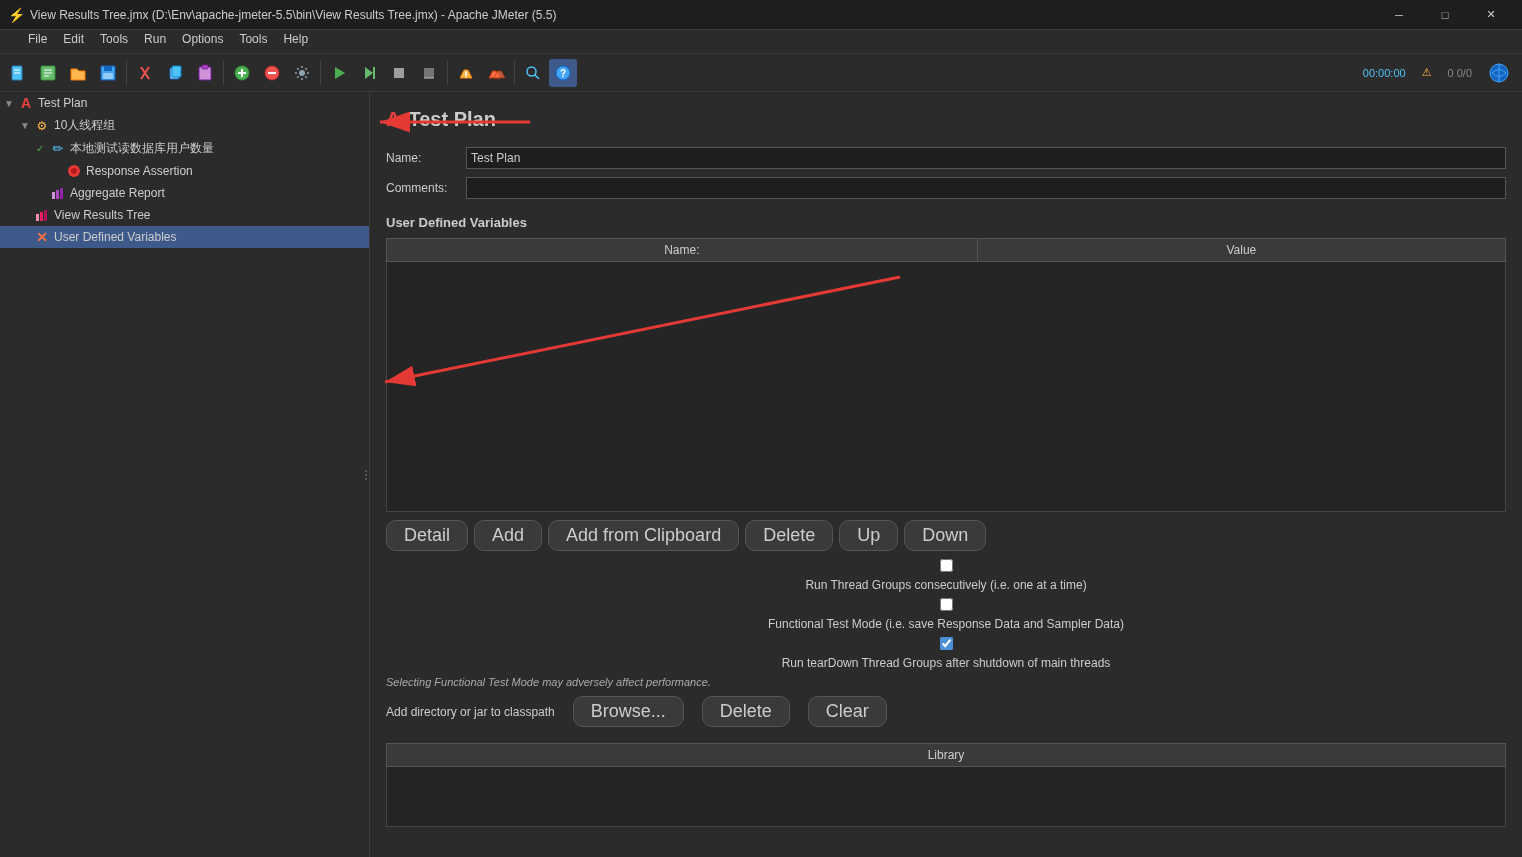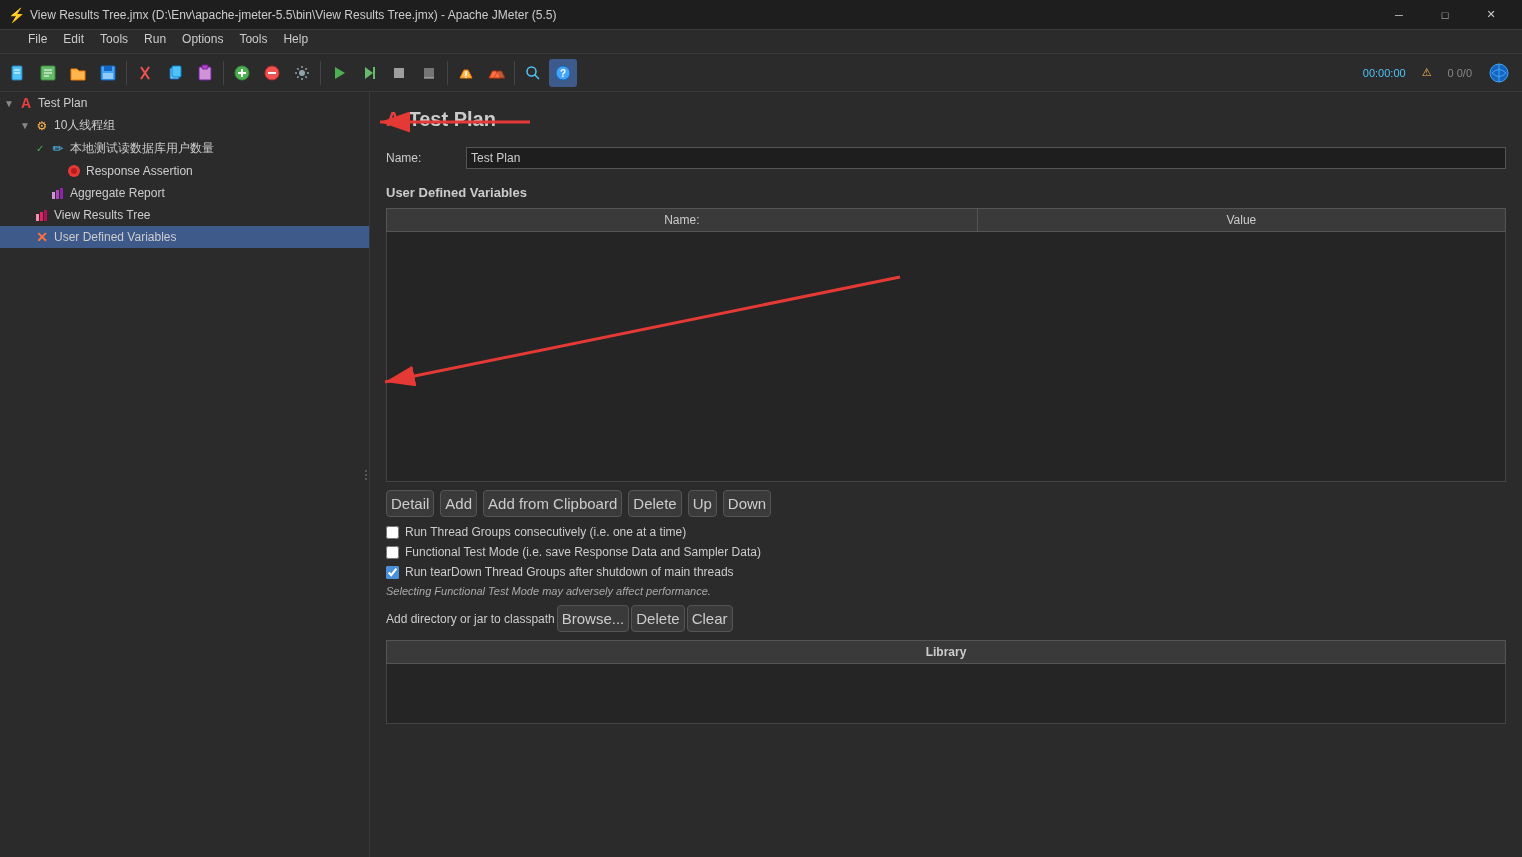--- a/index.html
+++ b/index.html
@@ -229,71 +229,72 @@
     .var-empty-row { height: 200px; background: #252525; }
 
     
     .btn-row {
       display: flex;
       gap: 6px;
       margin: 8px 0;
       align-items: center;
     }
     .btn {
-      padding: 4px 4px;
+      padding: 4px 17px;
       background: #3a3a3a;
       border: 1px solid #555;
       color: #cccccc;
       cursor: pointer;
-      font-size: 15px;
-      border-radius: 4px;
+      font-size: 18px;
+      border-radius: 10px;
     }
 
     
     .checkbox-row {
       display: flex;
       align-items: center;
       margin-bottom: 6px;
       gap: 6px;
+      flex-direction: column;
     }
     .checkbox-row input[type="checkbox"] {
       accent-color: #4a90d9;
       width: 13px;
       height: 13px;
     }
     .checkbox-label { font-size: 12px; color: #cccccc; }
 
     .info-text {
       font-size: 11px;
       color: #aaaaaa;
       margin: 4px 0 8px 0;
       font-style: italic;
     }
 
     
     .classpath-row {
       display: flex;
       align-items: center;
-      gap: 2px;
-      margin-bottom: 8px;
+      gap: 18px;
+      margin-bottom: 16px;
     }
     .classpath-label { font-size: 12px; color: #cccccc; }
 
     .library-table {
       width: 100%;
       border-collapse: collapse;
     }
     .library-table th {
       background: #3a3a3a;
       color: #cccccc;
       padding: 4px 8px;
       text-align: center;
       border: 1px solid #555;
       font-size: 12px;
-      font-weight: bold;
+      font-weight: normal;
     }
     .icon-yellow { color: #ffb74d; }
     .icon-red { color: #e84040; }
     .icon-blue { color: #4fc3f7; }
     .icon-orange { color: #ff7043; }
   </style>
 </head>
 <body>
 
 <div class="title-bar">
@@ -537,20 +538,24 @@
     <div class="panel-title">
       <span style="color:#e84040;font-size:20px;">A</span>
       <span>Test Plan</span>
     </div>
 
     <div class="form-row">
       <span class="form-label">Name:</span>
       <input class="form-input" type="text" value="Test Plan" style="">
     </div>
 
+    <div class="form-row">
+      <span class="form-label">Comments:</span>
+      <input class="form-input" type="text" style="">
+    </div>
 
     <div class="section-title" style="margin-top:16px;">User Defined Variables</div>
 
     <table class="var-table">
       <thead>
         <tr>
           <th>Name:</th>
           <th>Value</th>
         </tr>
       </thead>

